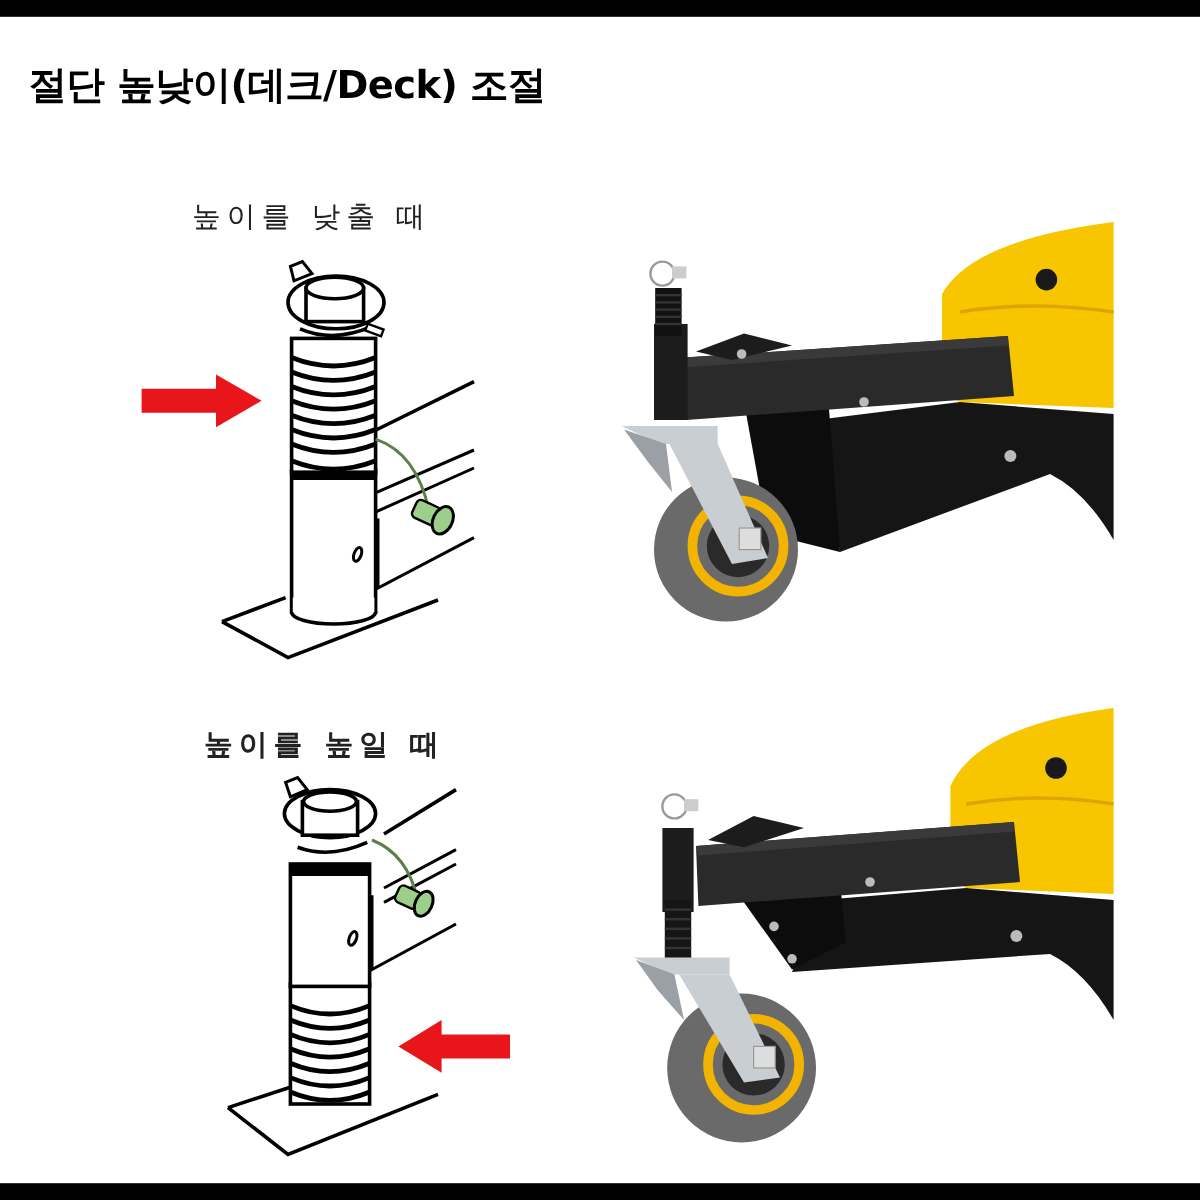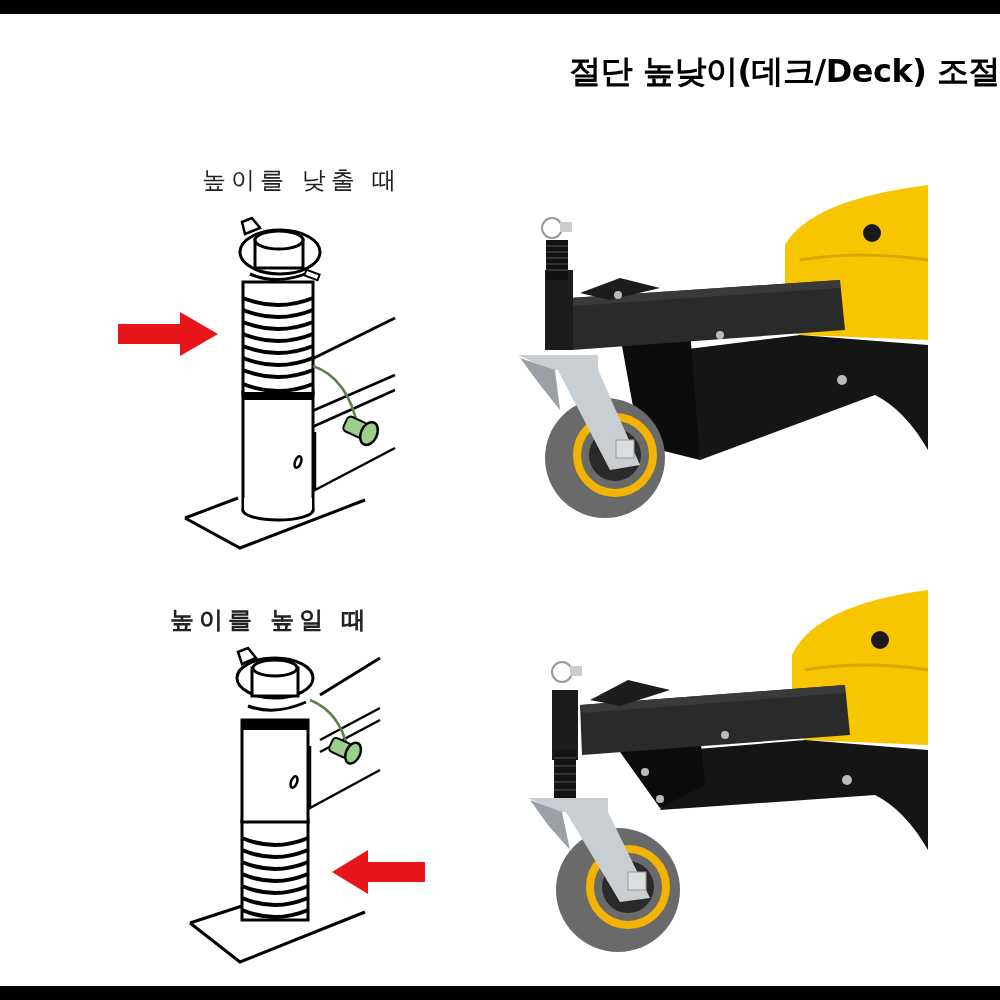--- a/index.html
+++ b/index.html
@@ -1,22 +1,22 @@
 <!DOCTYPE html>
 <html><head>
 <meta charset="utf-8">
 <style>
   html,body{margin:0;padding:0;background:#fff;}
   body{width:1000px;height:1000px;position:relative;overflow:hidden;font-family:"DejaVu Sans",sans-serif;}
   .bar-top{position:absolute;left:0;top:0;width:1000px;height:14px;background:#000;}
   .bar-bottom{position:absolute;left:0;top:986px;width:1000px;height:14px;background:#000;}
-  .title{position:absolute;left:0;top:50px;width:1000px;text-align:right;padding-left:52px;box-sizing:border-box;
+  .title{position:absolute;left:0;top:50px;width:1000px;text-align:left;padding-left:24px;box-sizing:border-box;
          font-family:"DejaVu Sans",sans-serif;font-weight:bold;font-size:32px;color:#000;letter-spacing:-0.5px;}
   .caption{position:absolute;font-family:"DejaVu Sans",sans-serif;font-size:24px;color:#222;letter-spacing:5px;font-weight:normal;}
-  .cap1{left:160px;top:164px;margin-left:42px;}
+  .cap1{left:160px;top:164px;}
   .cap2{left:170px;top:604px;font-weight:bold;}
   .illus{position:absolute;}
   .diag1{left:100px;top:200px;width:320px;height:360px;}
   .diag2{left:170px;top:640px;width:270px;height:330px;}
   .photo1{left:500px;top:180px;width:430px;height:340px;}
   .photo2{left:500px;top:580px;width:430px;height:380px;}
 </style>
 </head>
 <body>
 

